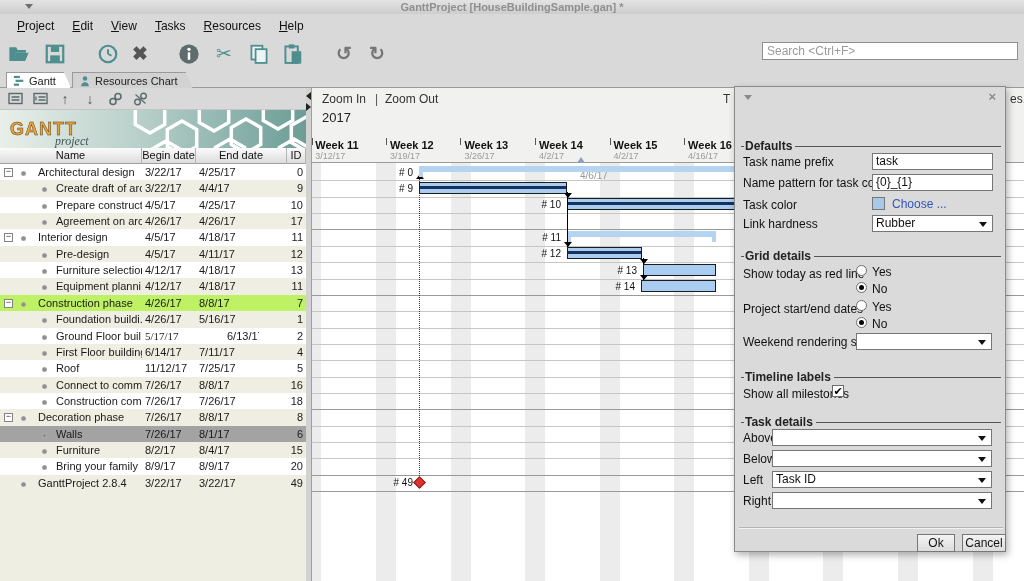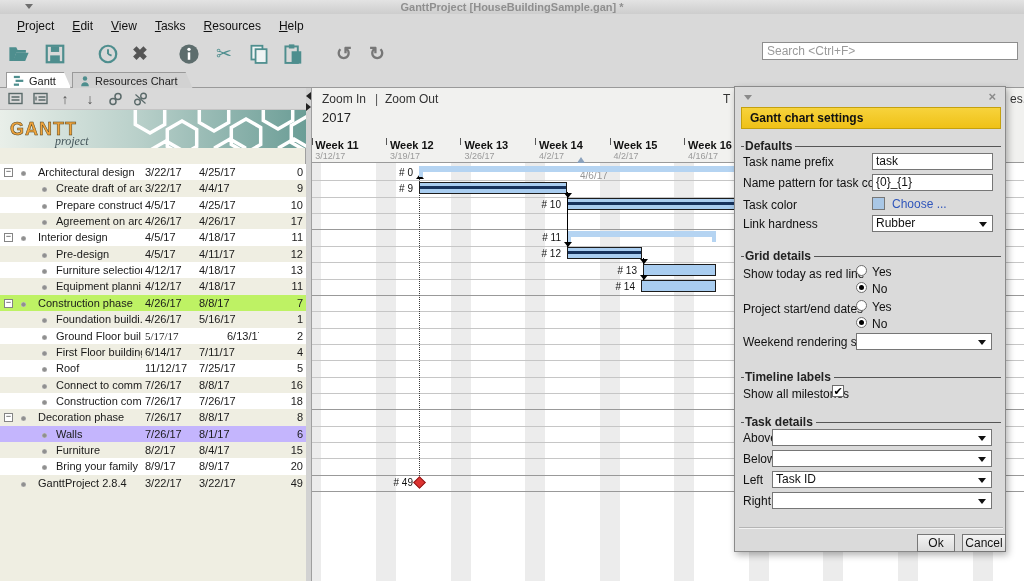--- a/index.html
+++ b/index.html
@@ -237,20 +237,26 @@
           <polygon points="228.7,12.5 214.0,21.0 199.3,12.5 199.3,-4.5 214.0,-13.0 228.7,-4.5" fill="none" stroke="#ffffff" stroke-width="3.5"></polygon>
           <polygon points="260.7,34.5 246.0,43.0 231.3,34.5 231.3,17.5 246.0,9.0 260.7,17.5" fill="none" stroke="#ffffff" stroke-width="3.5"></polygon>
           <polygon points="292.7,10.5 278.0,19.0 263.3,10.5 263.3,-6.5 278.0,-15.0 292.7,-6.5" fill="none" stroke="#ffffff" stroke-width="3.5"></polygon>
           <polygon points="320.7,32.5 306.0,41.0 291.3,32.5 291.3,15.5 306.0,7.0 320.7,15.5" fill="none" stroke="#ffffff" stroke-width="3.5"></polygon>
           <polygon points="180.7,56.5 166.0,65.0 151.3,56.5 151.3,39.5 166.0,31.0 180.7,39.5" fill="none" stroke="#ffffff" stroke-width="3.5"></polygon>
           <polygon points="244.7,54.5 230.0,63.0 215.3,54.5 215.3,37.5 230.0,29.0 244.7,37.5" fill="none" stroke="#ffffff" stroke-width="3.5"></polygon>
           <polygon points="308.7,54.5 294.0,63.0 279.3,54.5 279.3,37.5 294.0,29.0 308.7,37.5" fill="none" stroke="#ffffff" stroke-width="3.5"></polygon>
      <text x="10" y="25" font-family="Liberation Sans, sans-serif" font-size="18" font-weight="bold" letter-spacing="1" fill="#f0a43c" stroke="#55431a" stroke-width="0.5">GANTT</text>
      <text x="55" y="35" font-family="Liberation Serif, serif" font-style="italic" font-size="12" fill="#44555a">project</text>
    </svg></div>
+    <div id="thead">
+        <div class="hcell" style="left: 0px; width: 142px;">Name</div>
+        <div class="hcell" style="left: 142px; width: 54px;">Begin date</div>
+        <div class="hcell" style="left: 196px; width: 91px;">End date</div>
+        <div class="hcell" style="left: 287px; width: 19px;">ID</div>
+      </div>
     <div id="trows">
         <div class="trow" style="top: 0px; background: rgb(255, 255, 255);">
           <span class="expander" style="left: 4px;"></span>
           <span class="bullet" style="left: 21px;"></span>
           <span class="cell" style="left: 38px; width: 104px;">Architectural design</span>
           <span class="cell" style="left: 145px; width: 50px;">3/22/17</span>
           <span class="cell" style="left: 199px; width: 60px;">4/25/17</span>
           <span class="cell" style="left: 270px; width: 33px; text-align: right;">0</span>
         </div>
         <div class="trow" style="top: 16.35px; background: rgb(239, 238, 226);">
@@ -354,21 +360,21 @@
           <span class="cell" style="left: 270px; width: 33px; text-align: right;">18</span>
         </div>
         <div class="trow" style="top: 245.25px; background: rgb(239, 238, 226);">
           <span class="expander" style="left: 4px;"></span>
           <span class="bullet" style="left: 21px;"></span>
           <span class="cell" style="left: 38px; width: 104px;">Decoration phase</span>
           <span class="cell" style="left: 145px; width: 50px;">7/26/17</span>
           <span class="cell" style="left: 199px; width: 60px;">8/8/17</span>
           <span class="cell" style="left: 270px; width: 33px; text-align: right;">8</span>
         </div>
-        <div class="trow" style="top: 261.6px; background: #c4b5fd;">
+        <div class="trow" style="top: 261.6px; background: #a3a3a3;">
           <span class="bullet" style="left: 42px;"></span>
           <span class="cell" style="left: 56px; width: 86px;">Walls</span>
           <span class="cell" style="left: 145px; width: 50px;">7/26/17</span>
           <span class="cell" style="left: 199px; width: 60px;">8/1/17</span>
           <span class="cell" style="left: 270px; width: 33px; text-align: right;">6</span>
         </div>
         <div class="trow" style="top: 277.95px; background: rgb(239, 238, 226);">
           <span class="bullet" style="left: 42px;"></span>
           <span class="cell" style="left: 56px; width: 86px;">Furniture</span>
           <span class="cell" style="left: 145px; width: 50px;">8/2/17</span>
@@ -492,21 +498,20 @@
         <div class="linkline" style="left: 331px; top: 170px; height: 6px;"></div>
         <div class="arrow-down" style="left: 327.5px; top: 171px;"></div>
         <div class="linkline" style="left: 331px; top: 186px; height: 6px;"></div>
         <div class="arrow-down" style="left: 327.5px; top: 187px;"></div>
       </div>
   </div>
 
   <div id="dialog" class="abs">
     <div id="dlg-collapse"></div>
     <div id="dlg-close">×</div>
-    <div id="dlg-banner">Gantt chart settings</div>
     <div id="dlg-content">
         <div class="legend-row" style="top: 52px;">
           <span class="lg">Defaults</span>
           <span class="line"></span>
         </div>
         <div class="dlabel" style="top: 68px;">Task name prefix</div>
         <div class="tinput" style="left: 137px; top: 66px; width: 121px;">task</div>
         <div class="dlabel" style="top: 89px;">Name pattern for task copies</div>
         <div class="tinput" style="left: 137px; top: 87px; width: 121px;">{0}_{1}</div>
         <div class="dlabel" style="top: 111px;">Task color</div>

